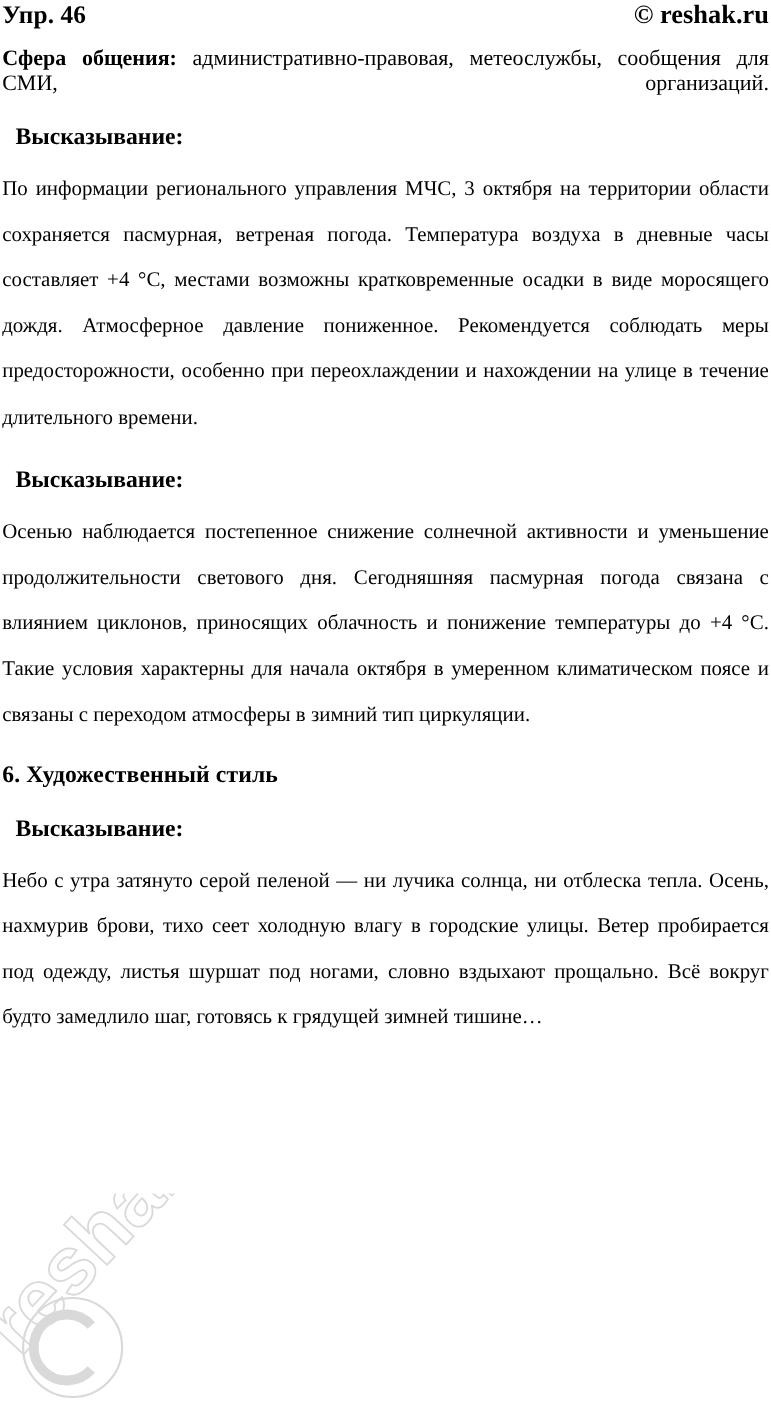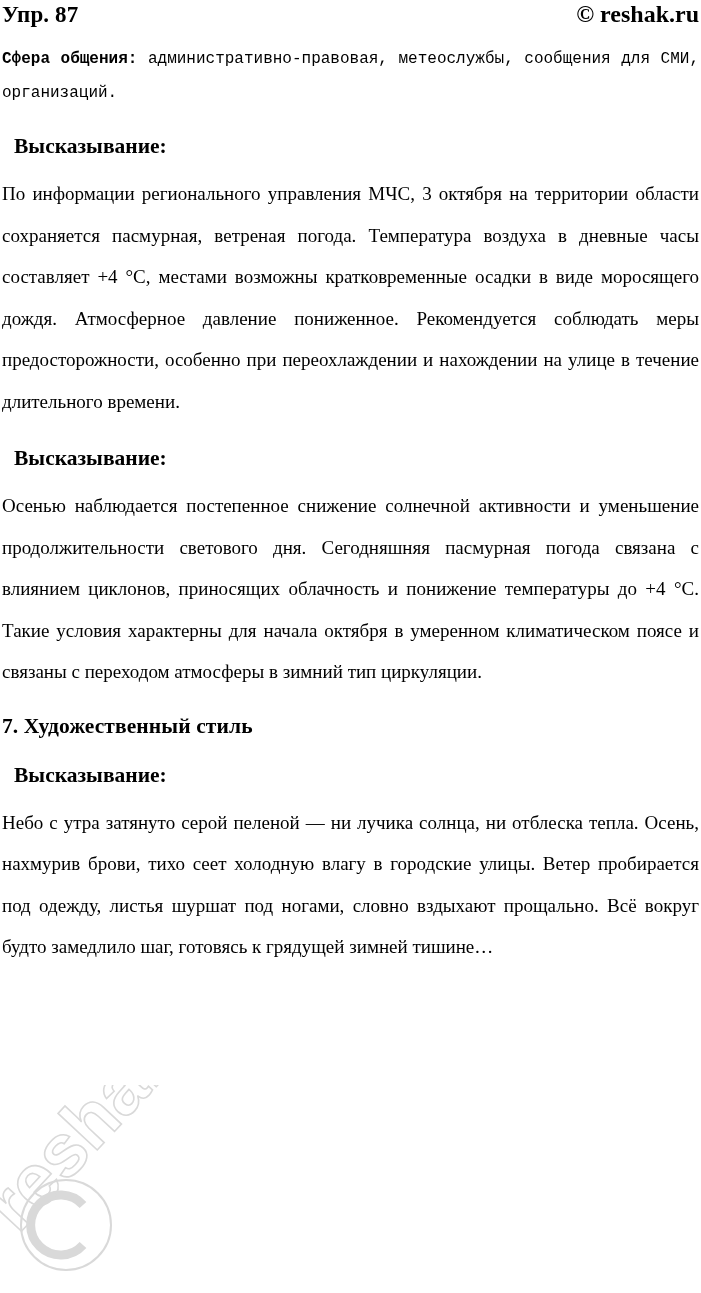--- a/index.html
+++ b/index.html
@@ -69,26 +69,25 @@
     margin: 20px 0 0 0;
     letter-spacing: 0.1px;
   }
   .sub-heading {
     font-weight: bold;
     font-size: 21.5px;
     line-height: 26px;
     margin: 23px 0 0 12px;
   }
   .field-line {
-    font-size: 16px;
-    line-height: 34px;
+    font-size: 20px;
+    line-height: 23px;
     margin: 11px 0 0 0;
     text-align: justify;
     text-justify: inter-word;
-    font-family: Liberation Mono, monospace;
   }
   .field-line .lbl {
     font-weight: bold;
   }
   .field-line.spread {
     text-align-last: justify;
   }
   .para {
     font-size: 19px;
     line-height: 41.5px;
@@ -107,21 +106,21 @@
     <svg width="330" height="210" viewBox="0 0 330 210" aria-hidden="true">
       <g fill="none" stroke="#d9d9d9" stroke-width="2">
         <circle cx="66" cy="140" r="45"></circle>
         <path d="M83 120 a30 30 0 1 0 0 40" stroke-width="9"></path>
       </g>
       <text x="18" y="150" transform="rotate(-47 18 150)" font-family="'Liberation Sans','DejaVu Sans',sans-serif" font-size="74" font-weight="bold" fill="none" stroke="#d9d9d9" stroke-width="1.6">reshak.ru</text>
     </svg>
   </div>
 
   <div class="header">
-    <div class="doc-title">Упр. 87</div>
+    <div class="doc-title">Упр. 46</div>
     <div class="copyright">© reshak.ru</div>
   </div>
 
   <div class="content">
 
     <div>
 
       <p class="field-line spread">
         <span class="lbl">Сфера общения:</span>
         <span>административно-правовая, метеослужбы, сообщения для СМИ, организаций.</span>
@@ -134,21 +133,21 @@
 
     <div>
 
 
       <h3 class="sub-heading">Высказывание:</h3>
 
       <p class="para first">Осенью наблюдается постепенное снижение солнечной активности и уменьшение продолжительности светового дня. Сегодняшняя пасмурная погода связана с влиянием циклонов, приносящих облачность и понижение температуры до +4 °C. Такие условия характерны для начала октября в умеренном климатическом поясе и связаны с переходом атмосферы в зимний тип циркуляции.</p>
     </div>
 
     <div>
-      <h2 class="section-heading">7. Художественный стиль</h2>
+      <h2 class="section-heading">6. Художественный стиль</h2>
 
 
       <h3 class="sub-heading">Высказывание:</h3>
 
       <p class="para first">Небо с утра затянуто серой пеленой — ни лучика солнца, ни отблеска тепла. Осень, нахмурив брови, тихо сеет холодную влагу в городские улицы. Ветер пробирается под одежду, листья шуршат под ногами, словно вздыхают прощально. Всё вокруг будто замедлило шаг, готовясь к грядущей зимней тишине…</p>
     </div>
 
   </div>
 </div>
 

